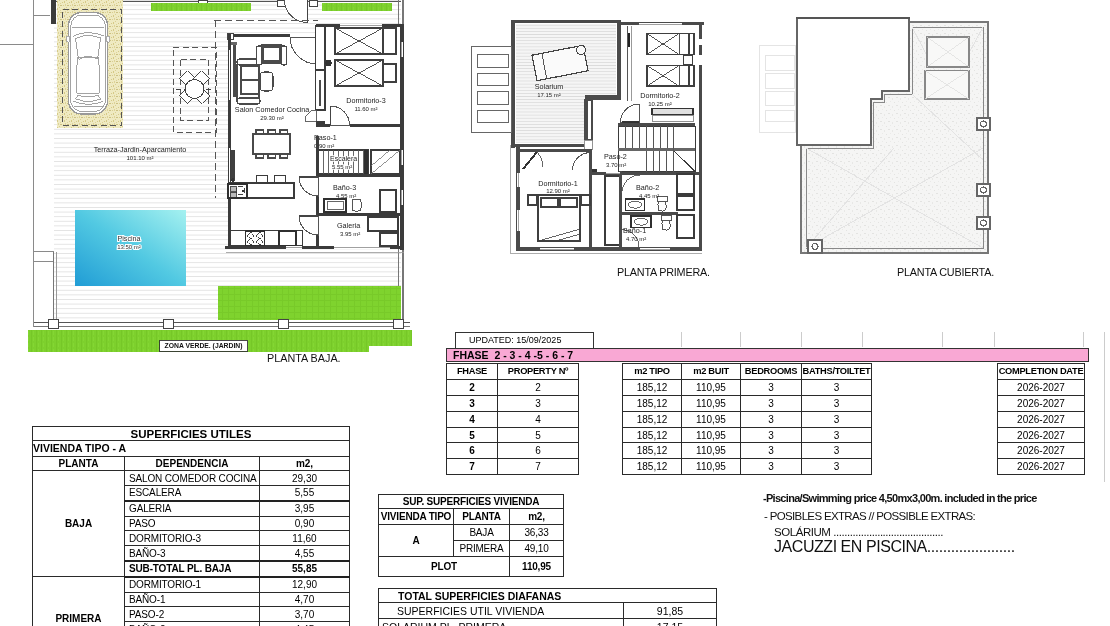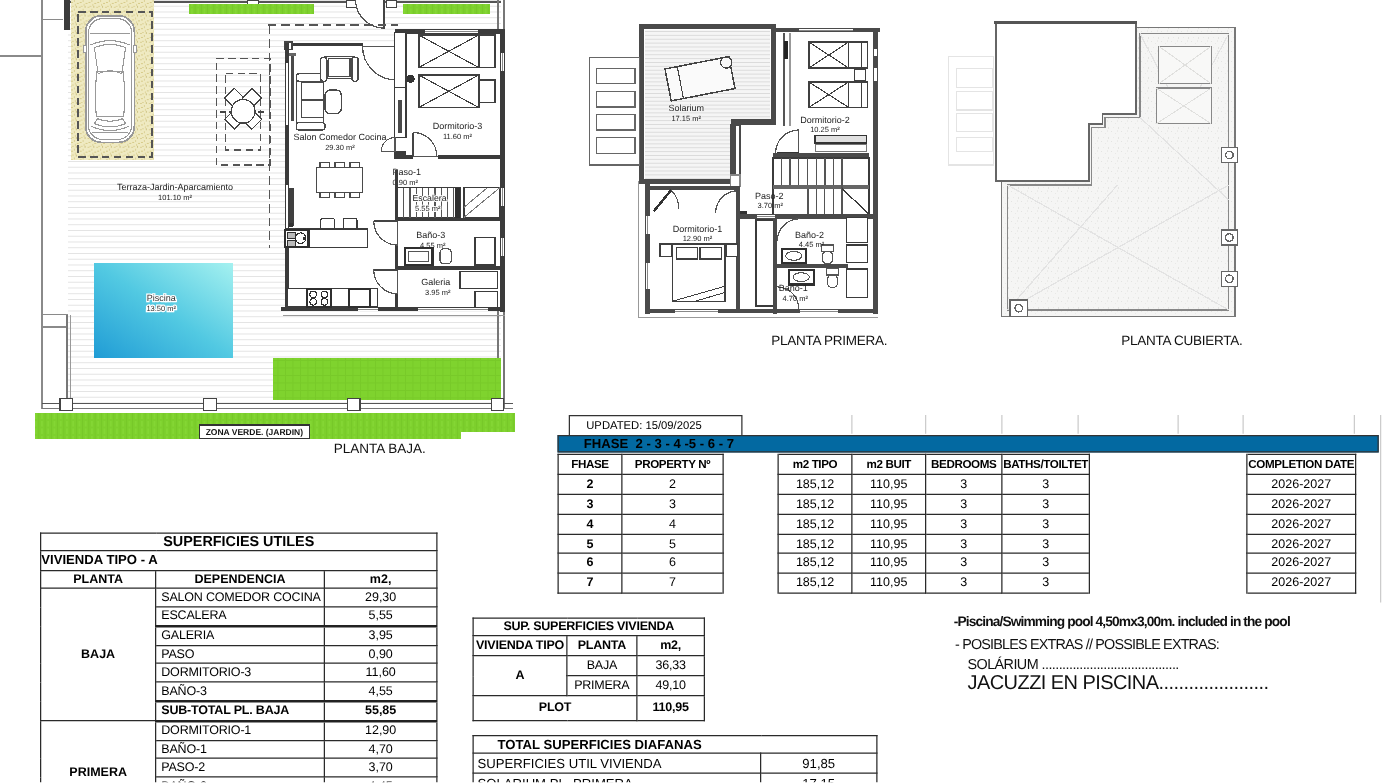--- a/index.html
+++ b/index.html
@@ -687,21 +687,21 @@
 <div class="abs" style="left:235px;top:0;width:1px;height:15px;background:#ccc"></div>
 <div class="abs" style="left:294px;top:0;width:1px;height:15px;background:#ccc"></div>
 <div class="abs" style="left:355px;top:0;width:1px;height:15px;background:#ccc"></div>
 <div class="abs" style="left:416px;top:0;width:1px;height:15px;background:#ccc"></div>
 <div class="abs" style="left:496px;top:0;width:1px;height:15px;background:#ccc"></div>
 <div class="abs" style="left:548px;top:0;width:1px;height:15px;background:#ccc"></div>
 <div class="abs" style="left:637px;top:0;width:1px;height:15px;background:#ccc"></div>
 <div class="abs" style="left:658px;top:0;width:1px;height:150px;background:#ccc"></div>
 </div>
 
-<div class="abs" style="left:446px;top:348px;width:635px;height:12px;background:#0369a1;border:1px solid #333;font-size:10.5px;font-weight:bold;line-height:12px;padding-left:20px">FHASE&nbsp; 2 - 3 - 4 -5 - 6 - 7</div>
+<div class="abs" style="left:446px;top:348px;width:635px;height:12px;background:#f9a8d4;border:1px solid #333;font-size:10.5px;font-weight:bold;line-height:12px;padding-left:6px">FHASE&nbsp; 2 - 3 - 4 -5 - 6 - 7</div>
 
 <table class="fhz abs" style="left:446px;top:363px">
 <colgroup>
         <col style="width:51px">
         <col style="width:81px">
         <col style="width:44px">
         <col style="width:59px">
         <col style="width:59px">
         <col style="width:61px">
         <col style="width:70px">
@@ -864,27 +864,27 @@
         </tr>
 </tbody>
     </table>
 
 <table class="tsd abs" style="left:378px;top:588px">
 <tbody>
         <tr>
           <td colspan="2" class="b" style="height:13px;padding-left:19px">TOTAL SUPERFICIES DIAFANAS</td>
         </tr>
 <tr>
-          <td style="width:226px;padding-left:3px">SUPERFICIES UTIL VIVIENDA</td>
+          <td style="width:226px;padding-left:18px">SUPERFICIES UTIL VIVIENDA</td>
           <td style="width:92px;text-align:center">91,85</td>
         </tr>
 <tr>
           <td style="padding-left:3px">SOLARIUM PL. PRIMERA</td>
           <td style="text-align:center">17,15</td>
         </tr>
 </tbody>
     </table>
 
-<div class="abs" style="left:763px;top:492px;font-size:11px;font-weight:bold;color:#111;letter-spacing:-0.7px">-Piscina/Swimming pool 4,50mx3,00m. included in the pool</div>
+<div class="abs" style="left:763px;top:492px;font-size:11px;font-weight:bold;color:#111;letter-spacing:-0.7px">-Piscina/Swimming price 4,50mx3,00m. included in the price</div>
 <div class="abs" style="left:764px;top:510px;font-size:11.5px;color:#111;letter-spacing:-0.65px">- POSIBLES EXTRAS // POSSIBLE EXTRAS:</div>
 <div class="abs" style="left:774px;top:526px;font-size:11.5px;color:#111;letter-spacing:-0.45px">SOLÁRIUM ........................................</div>
 <div class="abs" style="left:774px;top:537.5px;font-size:16px;color:#111;letter-spacing:-0.45px">JACUZZI EN PISCINA......................</div>
 </div>
 
 </body></html>

